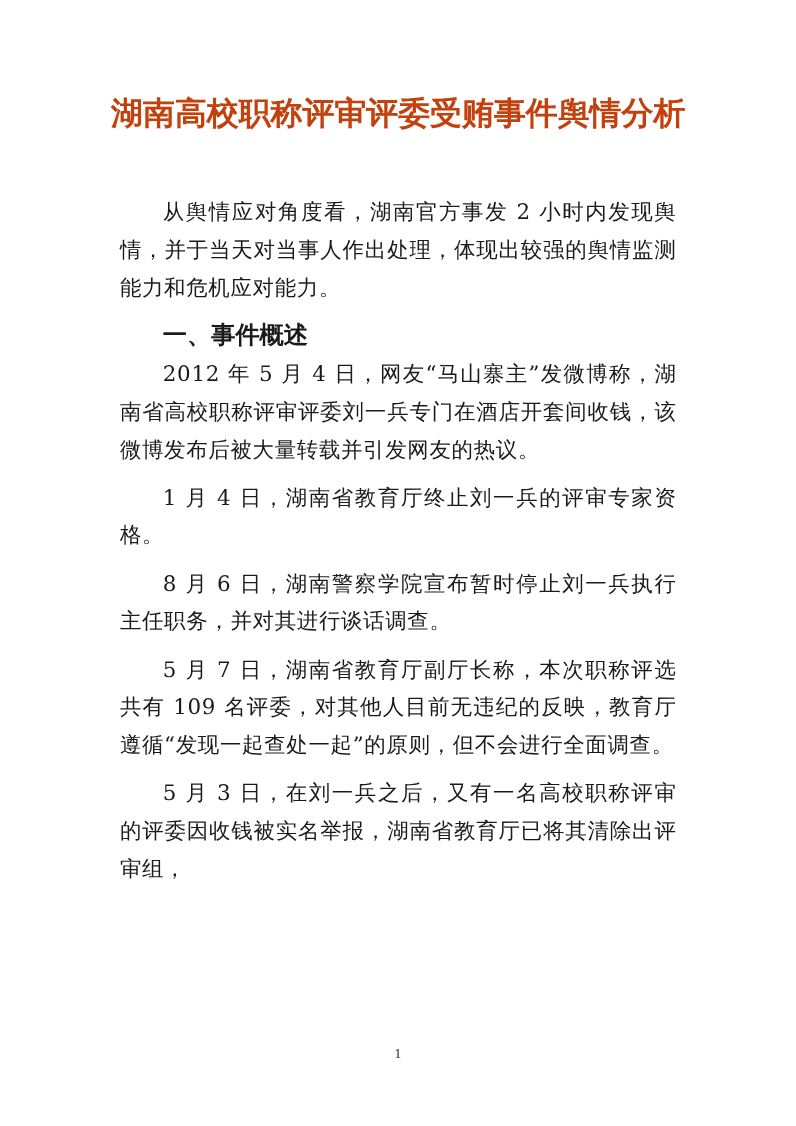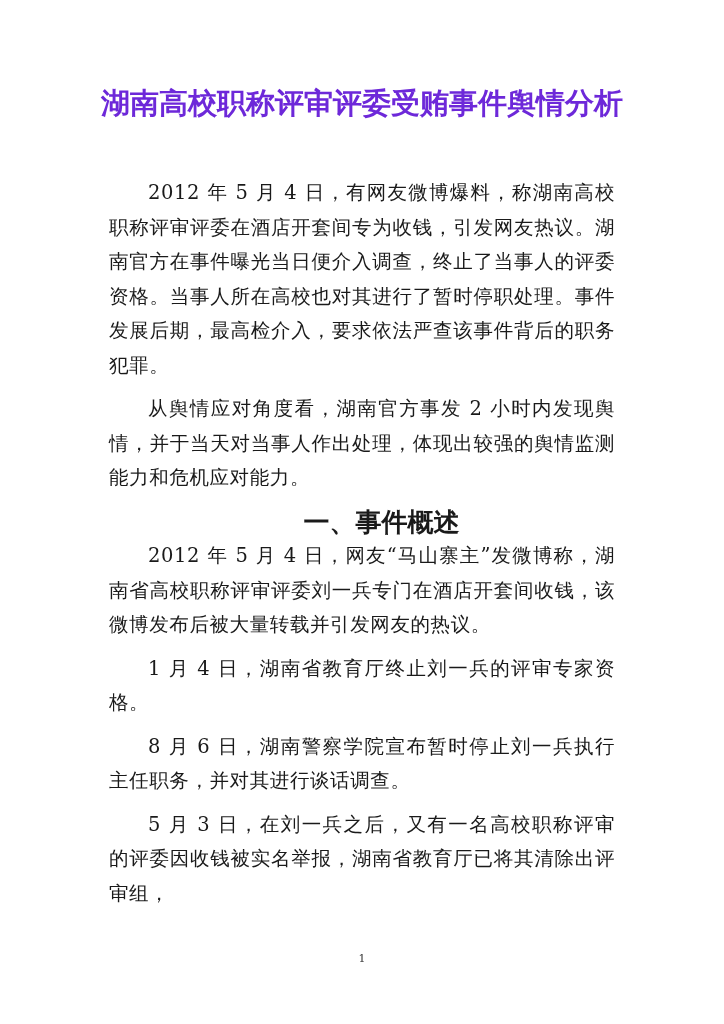--- a/index.html
+++ b/index.html
@@ -1,35 +1,35 @@
 <!DOCTYPE html>
 <html><head>
 <meta charset="utf-8">
 <style>
   html, body { margin:0; padding:0; background:#ffffff; }
   body { width:724px; height:1024px; position:relative; overflow:hidden;
          font-family:"DejaVu Serif","Liberation Serif",serif; color:#1a1a1a; }
   .title { position:absolute; top:84px; left:0; width:724px; text-align:center;
-           font-size:29px; font-weight:bold; letter-spacing:0px; color:#6d28d9; }
+           font-size:29px; font-weight:bold; letter-spacing:0px; color:#c2410c; }
   .body { position:absolute; left:109px; top:176px; width:506px; }
   .para { font-size:19.5px; line-height:34.5px; text-indent:39px; margin:0 0 9px 0;
           text-align:justify; letter-spacing:0.6px; }
-  .heading { font-size:26px; line-height:34.5px; text-indent:39px; margin:0 0 0 0;
-             font-weight:bold; font-family:"DejaVu Sans","Liberation Sans",sans-serif;text-align:center; }
+  .heading { font-size:22px; line-height:34.5px; text-indent:39px; margin:0 0 0 0;
+             font-weight:bold; font-family:"DejaVu Sans","Liberation Sans",sans-serif; }
   .page-num { position:absolute; top:952px; left:0; width:724px; text-align:center;
               font-size:11px; color:#333; }
 </style>
 </head>
 <body>
 
 <div class="title">湖南高校职称评审评委受贿事件舆情分析</div>
 
 <div class="body">
-  <p class="para">2012 年 5 月 4 日，有网友微博爆料，称湖南高校职称评审评委在酒店开套间专为收钱，引发网友热议。湖南官方在事件曝光当日便介入调查，终止了当事人的评委资格。当事人所在高校也对其进行了暂时停职处理。事件发展后期，最高检介入，要求依法严查该事件背后的职务犯罪。</p>
   <p class="para">从舆情应对角度看，湖南官方事发 2 小时内发现舆情，并于当天对当事人作出处理，体现出较强的舆情监测能力和危机应对能力。</p>
   <p class="heading">一、事件概述</p>
   <p class="para">2012 年 5 月 4 日，网友“马山寨主”发微博称，湖南省高校职称评审评委刘一兵专门在酒店开套间收钱，该微博发布后被大量转载并引发网友的热议。</p>
   <p class="para">1 月 4 日，湖南省教育厅终止刘一兵的评审专家资格。</p>
   <p class="para">8 月 6 日，湖南警察学院宣布暂时停止刘一兵执行主任职务，并对其进行谈话调查。</p>
+  <p class="para">5 月 7 日，湖南省教育厅副厅长称，本次职称评选共有 109 名评委，对其他人目前无违纪的反映，教育厅遵循“发现一起查处一起”的原则，但不会进行全面调查。</p>
   <p class="para">5 月 3 日，在刘一兵之后，又有一名高校职称评审的评委因收钱被实名举报，湖南省教育厅已将其清除出评审组，</p>
 </div>
 
 <div class="page-num">1</div>
 
 </body></html>

